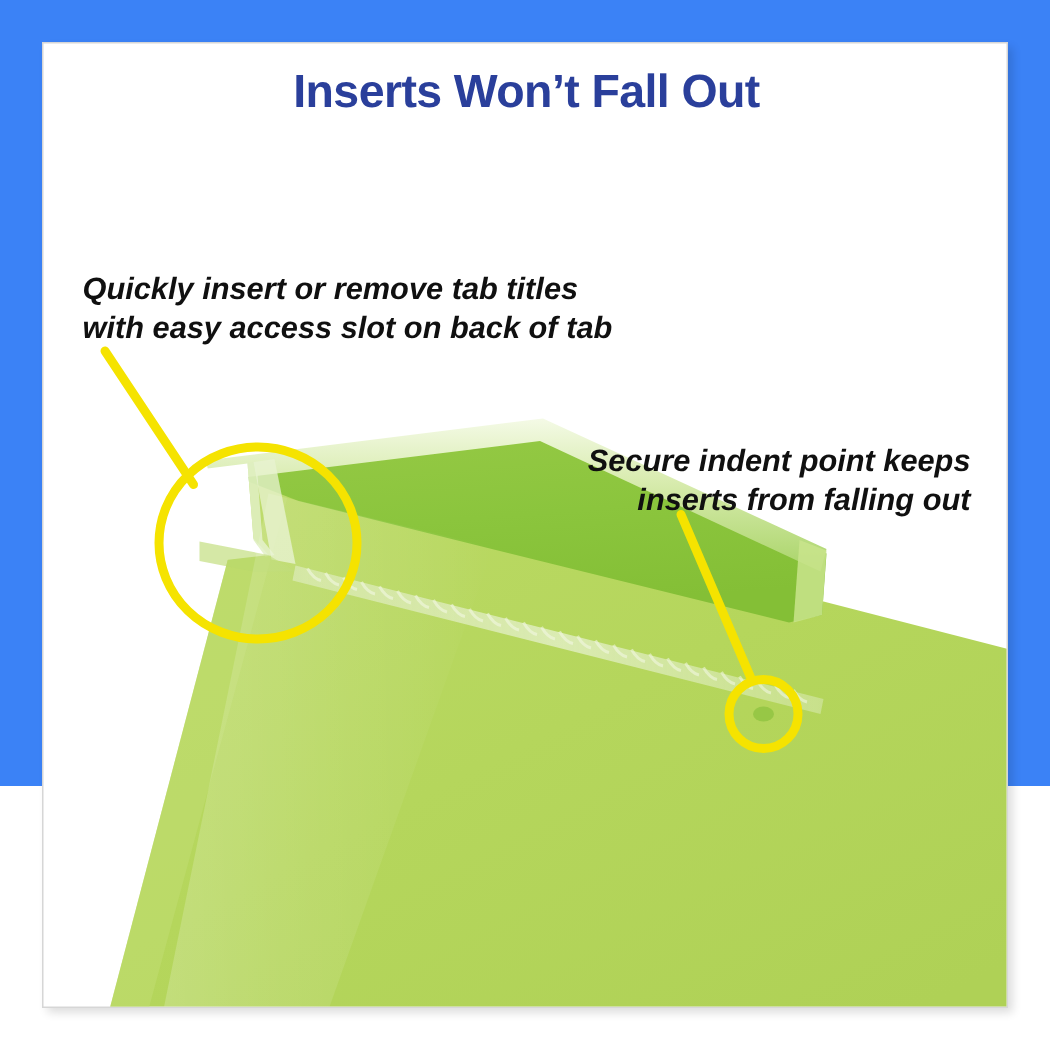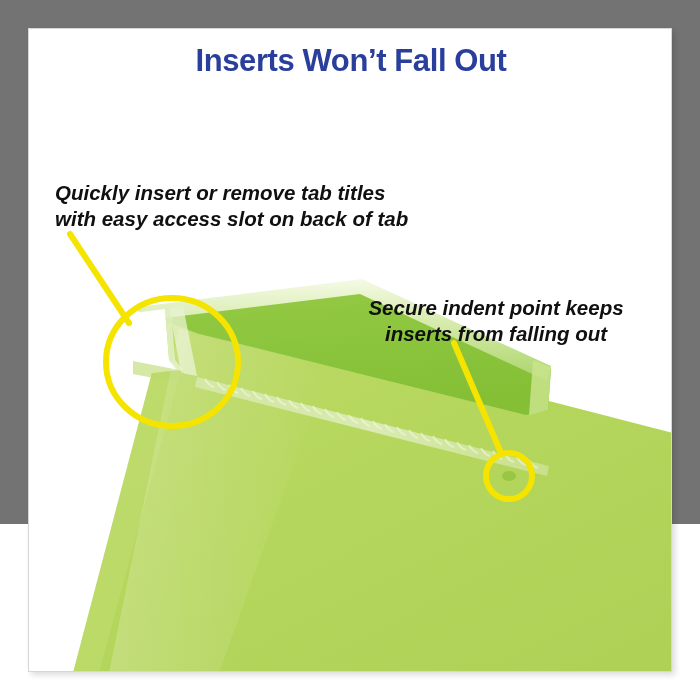--- a/index.html
+++ b/index.html
@@ -11,21 +11,21 @@
     width: 700px;
     height: 700px;
     font-family: "Liberation Sans", sans-serif;
     overflow: hidden;
   }
 
   #stage {
     position: relative;
     width: 700px;
     height: 524px;
-    background: #737373;
+    background: #3b82f6;
   }
 
   
   #frame {
     position: absolute;
     left: 28px;
     top: 28px;
     width: 644px;
     height: 644px;
     border: 1px solid #d6d6d6;
@@ -69,21 +69,21 @@
   }
   #callout-left-text {
     left: 26px;
     top: 131px;
     text-align: left;
   }
   #callout-right-text {
     left: 316px;
     top: 246px;
     width: 302px;
-    text-align: center;
+    text-align: right;
   }
 
   #annotations {
     position: absolute;
     left: 0;
     top: 0;
     width: 644px;
     height: 644px;
     pointer-events: none;
   }

